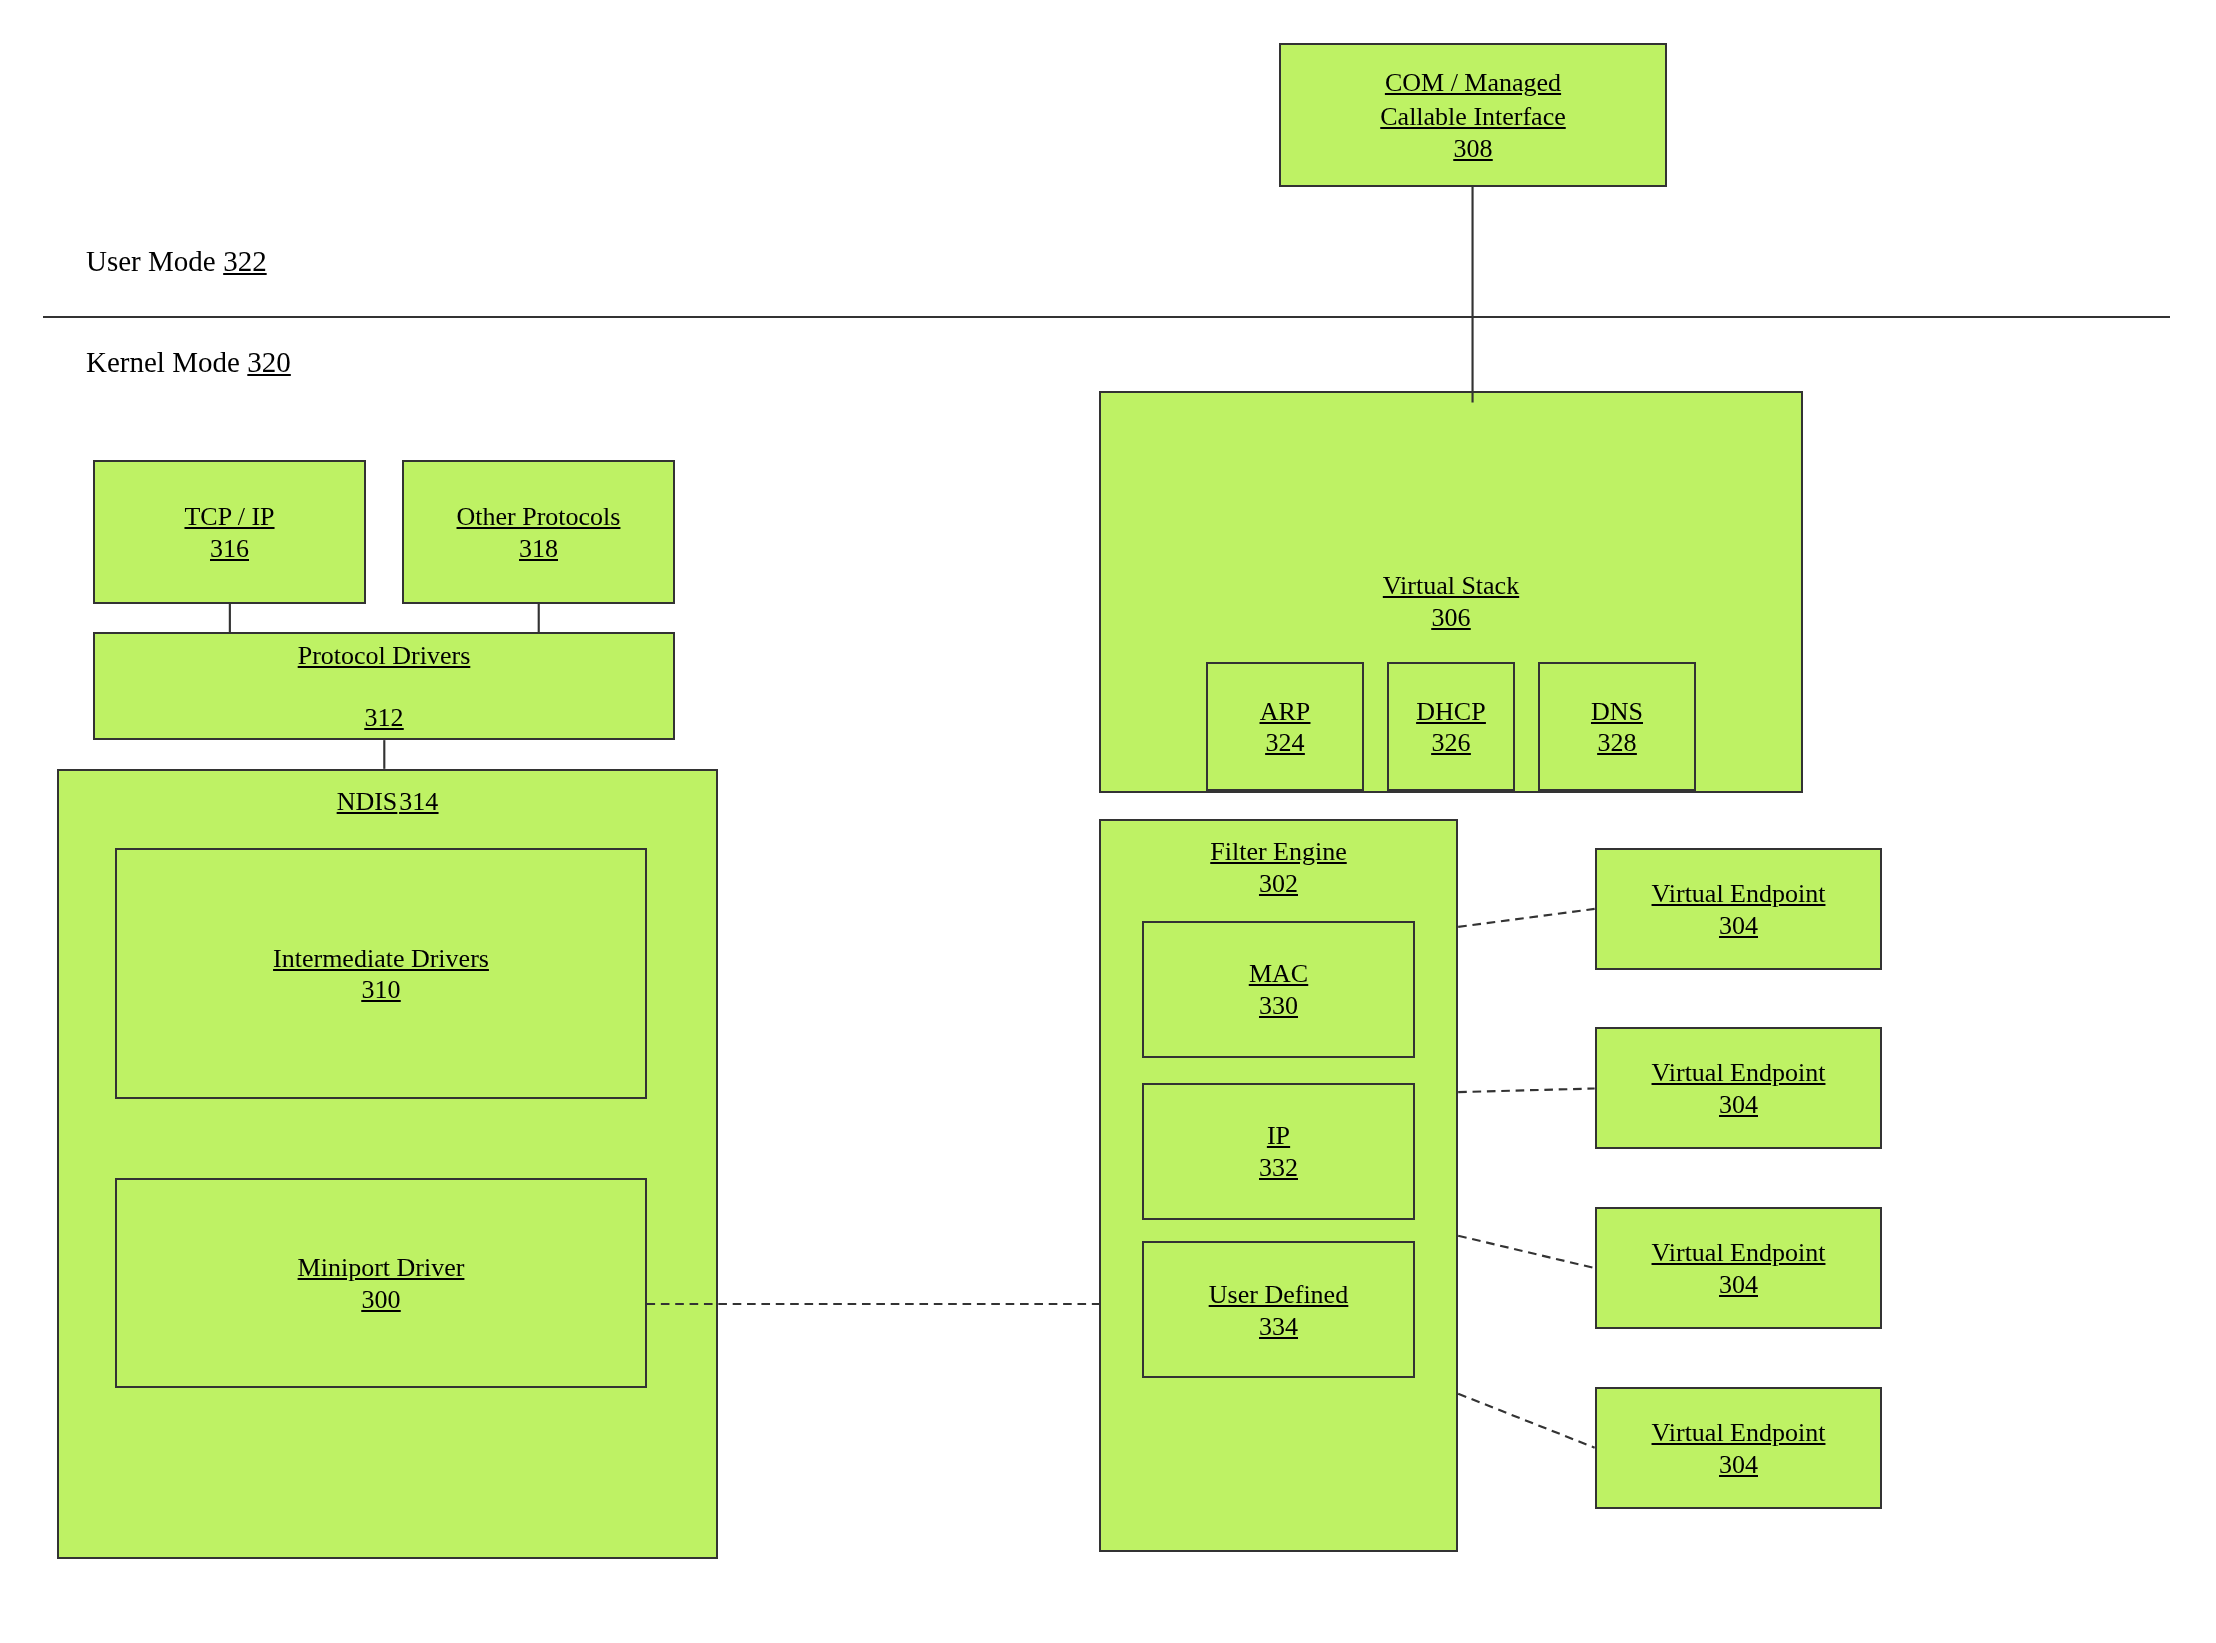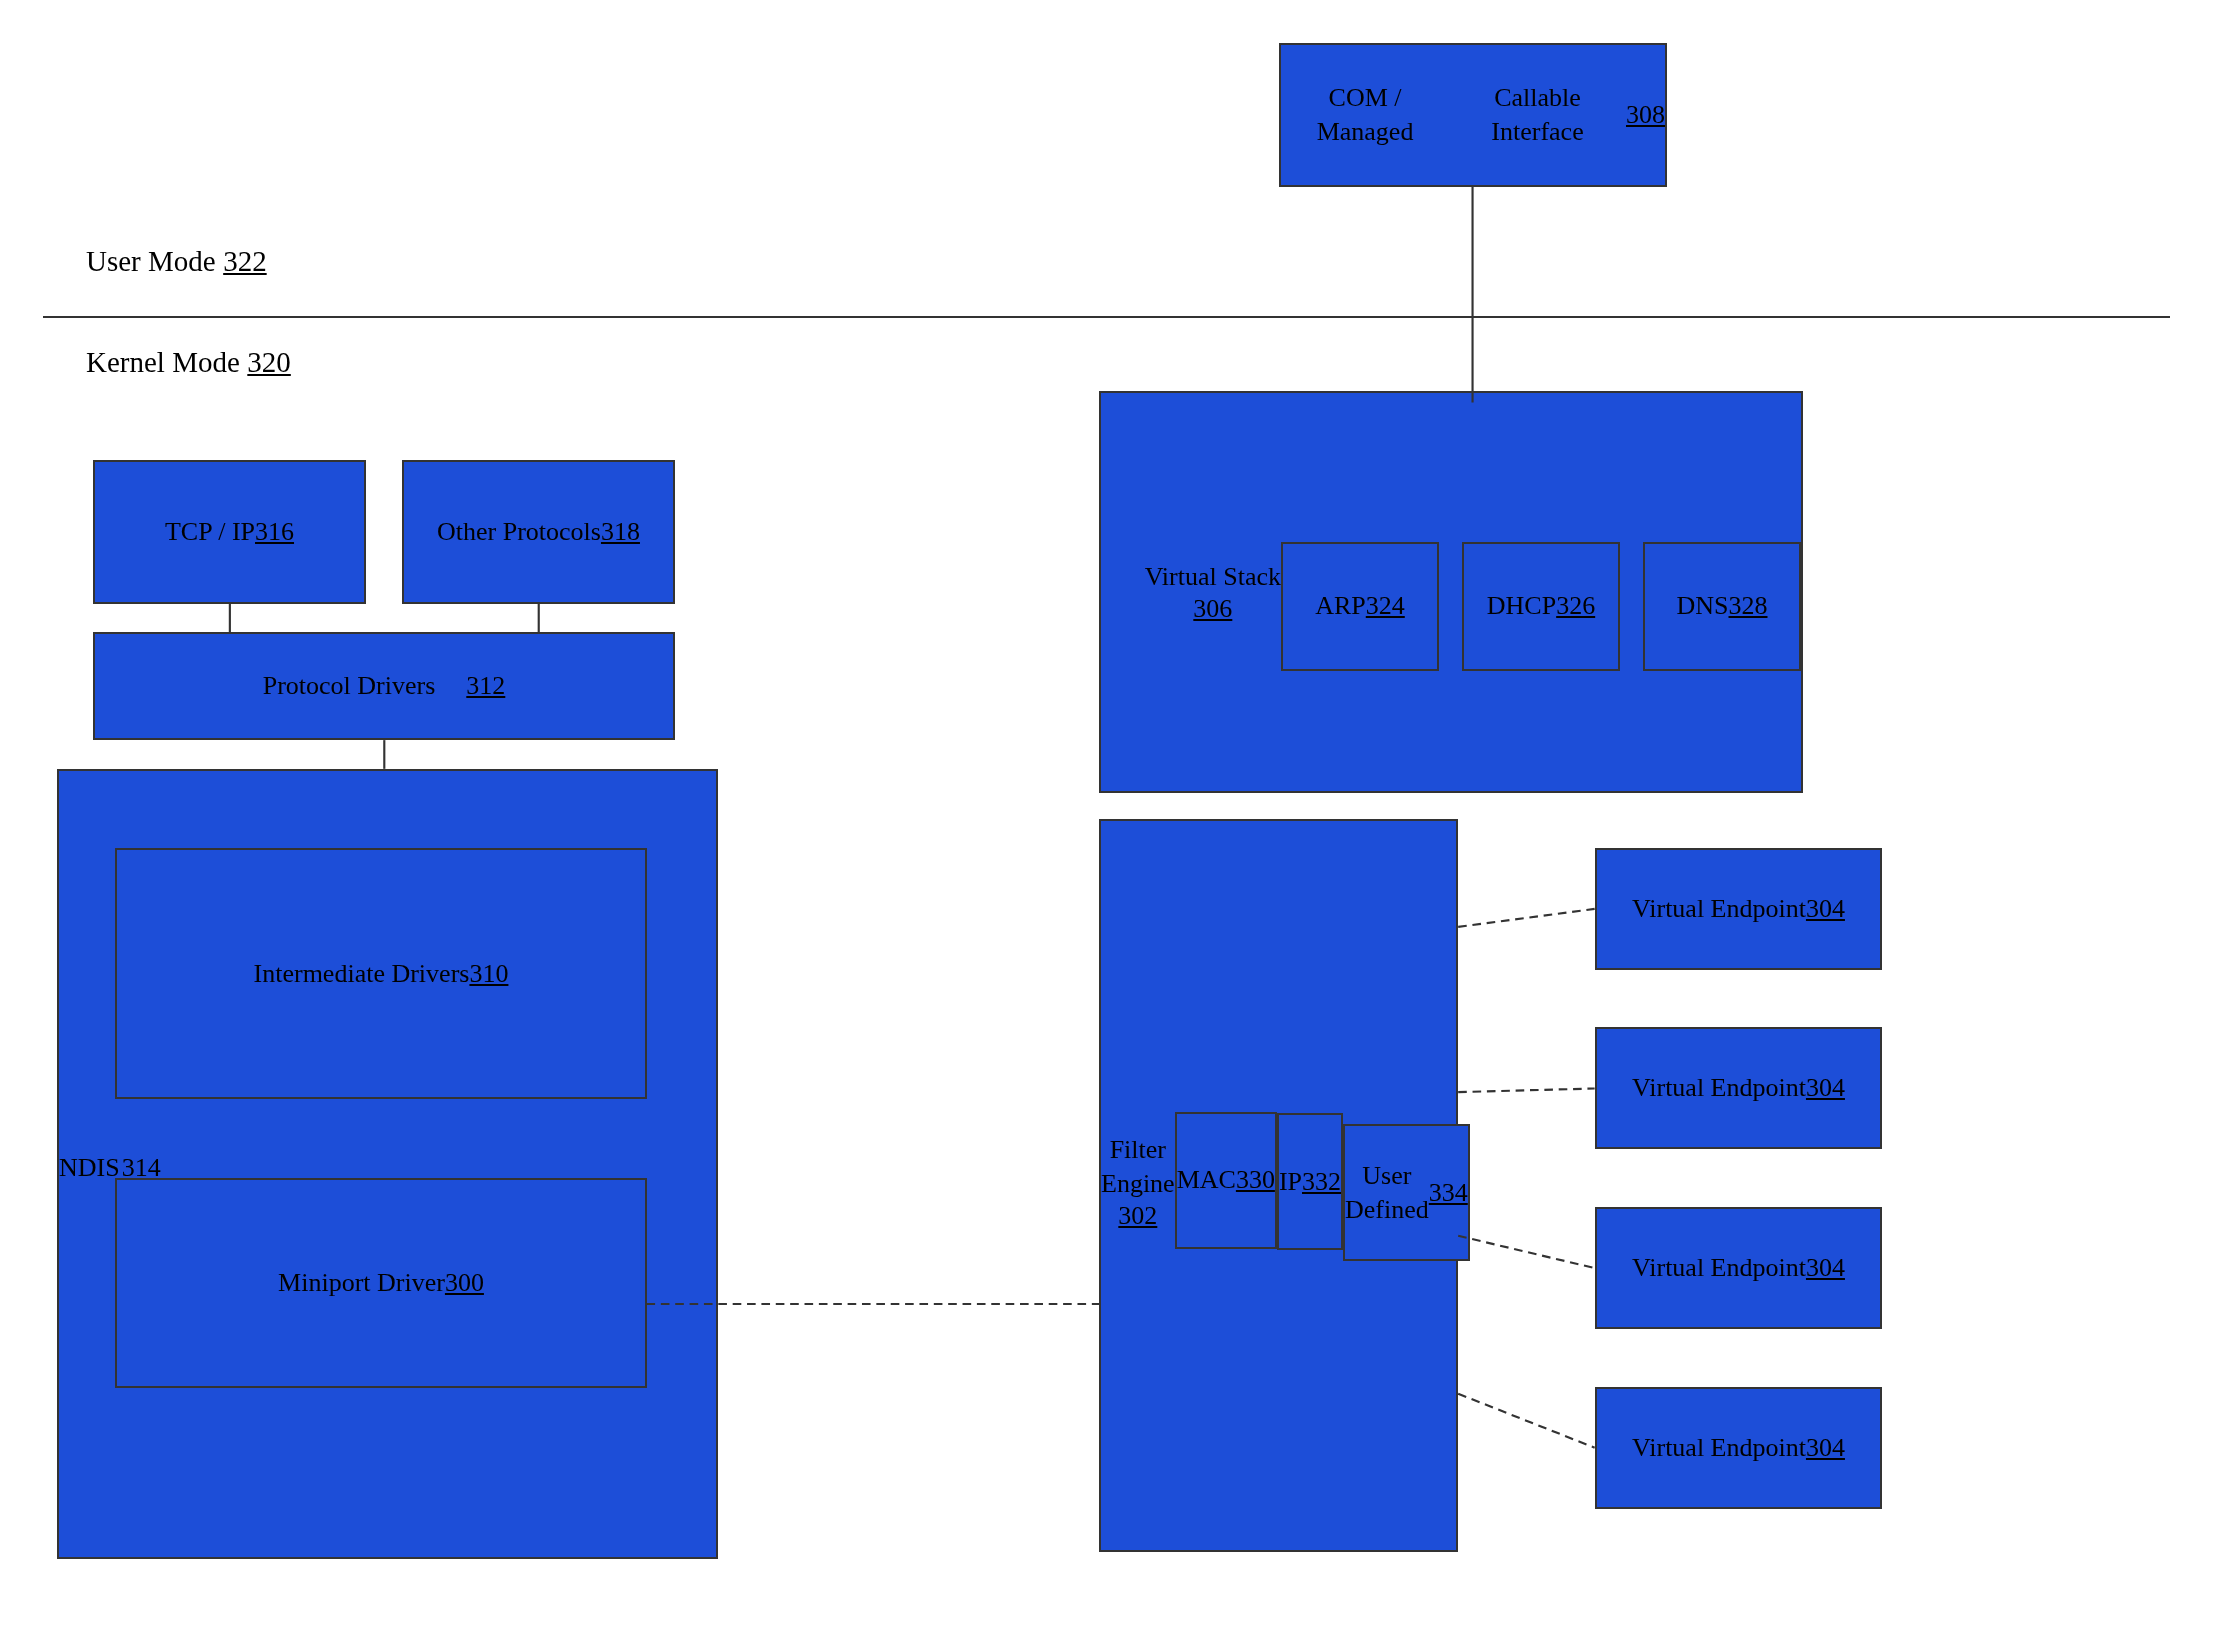--- a/index.html
+++ b/index.html
@@ -15,26 +15,27 @@
     .diagram {
       position: absolute;
       top: 0; left: 0;
       width: 2216px;
       height: 1644px;
     }
 
     .box {
       position: absolute;
       border: 2.2px solid #333;
-      background: #1d4ed8;
+      background: #bef264;
       display: flex;
-      flex-direction: row;
+      flex-direction: column;
       align-items: center;
       justify-content: center;
       text-align: center;
+      text-decoration: underline;
     }
 
     .box-label {
       font-size: 26px;
       line-height: 1.3;
     }
 
     .box-number {
       font-size: 26px;
       text-decoration: underline;
@@ -128,21 +129,21 @@
       <span class="box-label">Virtual Stack</span>
       <span class="box-number">306</span>
     </div>
     <div style="display:flex; flex-direction:row; gap: 23px; margin-top: 14.4px;">
 
       <div class="box" style="position:relative; width: 158px; height: 129px;">
         <span class="box-label">ARP</span>
         <span class="box-number">324</span>
       </div>
 
-      <div class="box" style="position:relative; width: 158px; height: 129px;">
+      <div class="box" style="position:relative; width: 128px; height: 129px;">
         <span class="box-label">DHCP</span>
         <span class="box-number">326</span>
       </div>
 
       <div class="box" style="position:relative; width: 158px; height: 129px;">
         <span class="box-label">DNS</span>
         <span class="box-number">328</span>
       </div>
     </div>
   </div>

